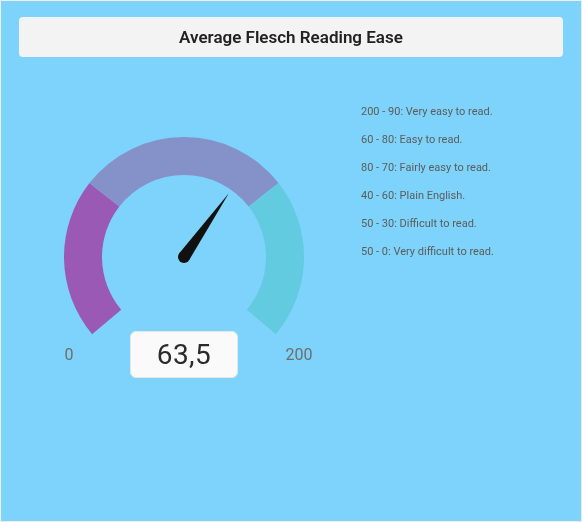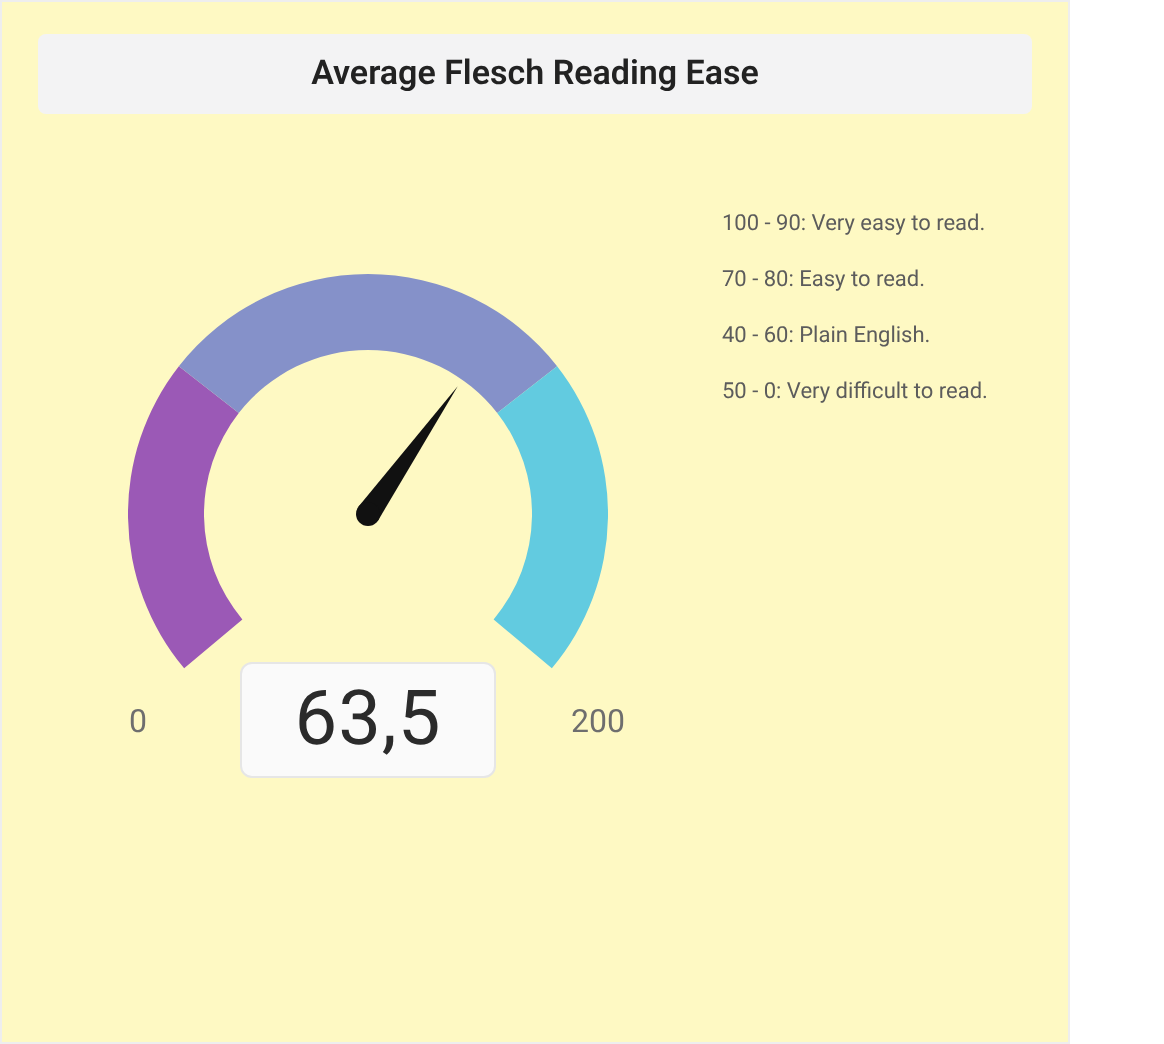--- a/index.html
+++ b/index.html
@@ -2,23 +2,23 @@
 <html><head>
 <meta charset="utf-8">
 <style>
   * { box-sizing: border-box; }
   body {
     margin: 0;
     font-family: -apple-system, BlinkMacSystemFont, "Segoe UI", Roboto, Helvetica, Arial, sans-serif;
     background: #fff;
   }
   .card {
-    width: 535px;
+    width: 582px;
     height: 522px;
-    background: #fef9c3;
+    background: #7dd3fc;
     border: 1px solid #eee;
     padding: 16px 18px;
     position: relative;
   }
   .title-bar {
     background: #f3f3f4;
     border-radius: 4px;
     text-align: center;
     padding: 10px 8px;
     font-weight: 600;
@@ -63,21 +63,21 @@
     font-size: 16px;
     color: #6e6e6e;
     width: 50px;
     text-align: center;
   }
   .value-box {
     background: #fafafa;
     border: 1px solid #e6e6e6;
     border-radius: 6px;
     padding: 6px 26px;
-    font-size: 38px;
+    font-size: 28px;
     font-weight: 400;
     color: #2b2b2b;
     letter-spacing: 0.5px;
   }
 </style>
 </head>
 <body>
 
 <div class="card">
   <div class="title-bar">Average Flesch Reading Ease</div>
@@ -92,19 +92,21 @@
           <circle cx="150" cy="160" r="6" fill="#111"></circle>
         </svg>
       <div class="axis-row">
         <div class="axis-label">0</div>
         <div class="value-box">63,5</div>
         <div class="axis-label">200</div>
       </div>
     </div>
 
     <div class="legend-col" id="legend-col">
-        <div class="legend-item">100 - 90: Very easy to read.</div>
-        <div class="legend-item">70 - 80: Easy to read.</div>
+        <div class="legend-item">200 - 90: Very easy to read.</div>
+        <div class="legend-item">60 - 80: Easy to read.</div>
+        <div class="legend-item">80 - 70: Fairly easy to read.</div>
         <div class="legend-item">40 - 60: Plain English.</div>
+        <div class="legend-item">50 - 30: Difficult to read.</div>
         <div class="legend-item">50 - 0: Very difficult to read.</div>
       </div>
   </div>
 </div>
 
 </body></html>

